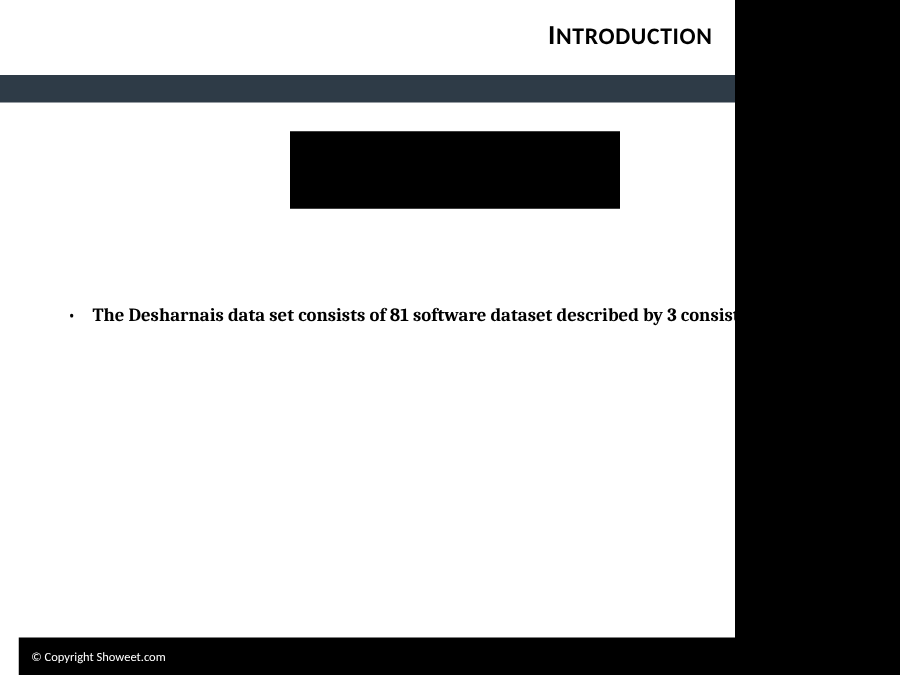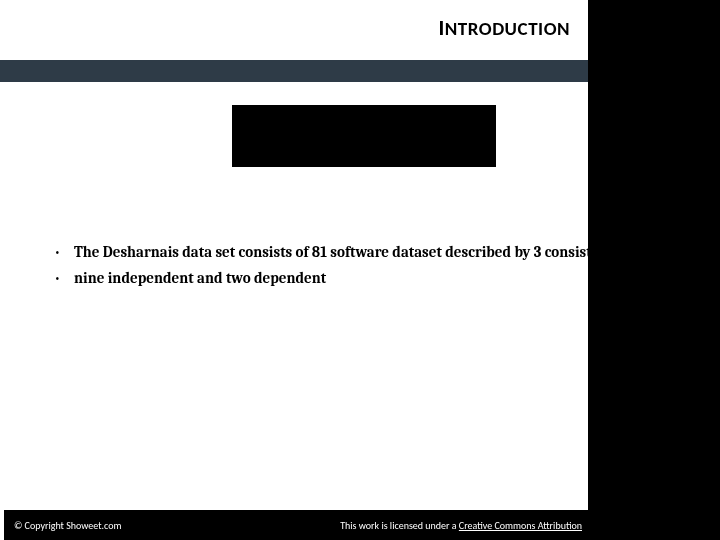--- a/index.html
+++ b/index.html
@@ -141,21 +141,21 @@
     left: 12px;
     top: 0;
     font-size: 15px;
   }
   .bold { font-weight: 700; }
   .red { color: #000000; font-weight: 700; margin-top: 44px; }
   
   .footer-bar {
     position: absolute;
     bottom: 0;
-    left: 4px;
+    left: 15px;
     width: 100%;
     height: 30px;
     background: #000;
     color: #fff;
     display: flex;
     align-items: center;
     justify-content: space-between;
     font-size: 10px;
     padding: 0 10px;
     box-sizing: border-box;
@@ -178,26 +178,20 @@
 
 
   <div class="center-box"></div>
 
 
   <div class="bullets">
     <ul>
       <li>
         <span class="bold">The Desharnais data set consists of </span><span class="red">81</span><span class="bold"> software dataset described by </span><span class="red">3</span><span class="bold"> consists</span>
       </li>
-      <li>
-        <span class="bold">nine independent and two dependent</span>
-      </li>
     </ul>
   </div>
 
   <div class="footer-bar">
     <div class="footer-left">© Copyright Showeet.com</div>
-    <div class="footer-right">
-      <span>This work is licensed under a </span><a href="#">Creative Commons Attribution</a>
-    </div>
   </div>
 
 </div>
 
 </body></html>

